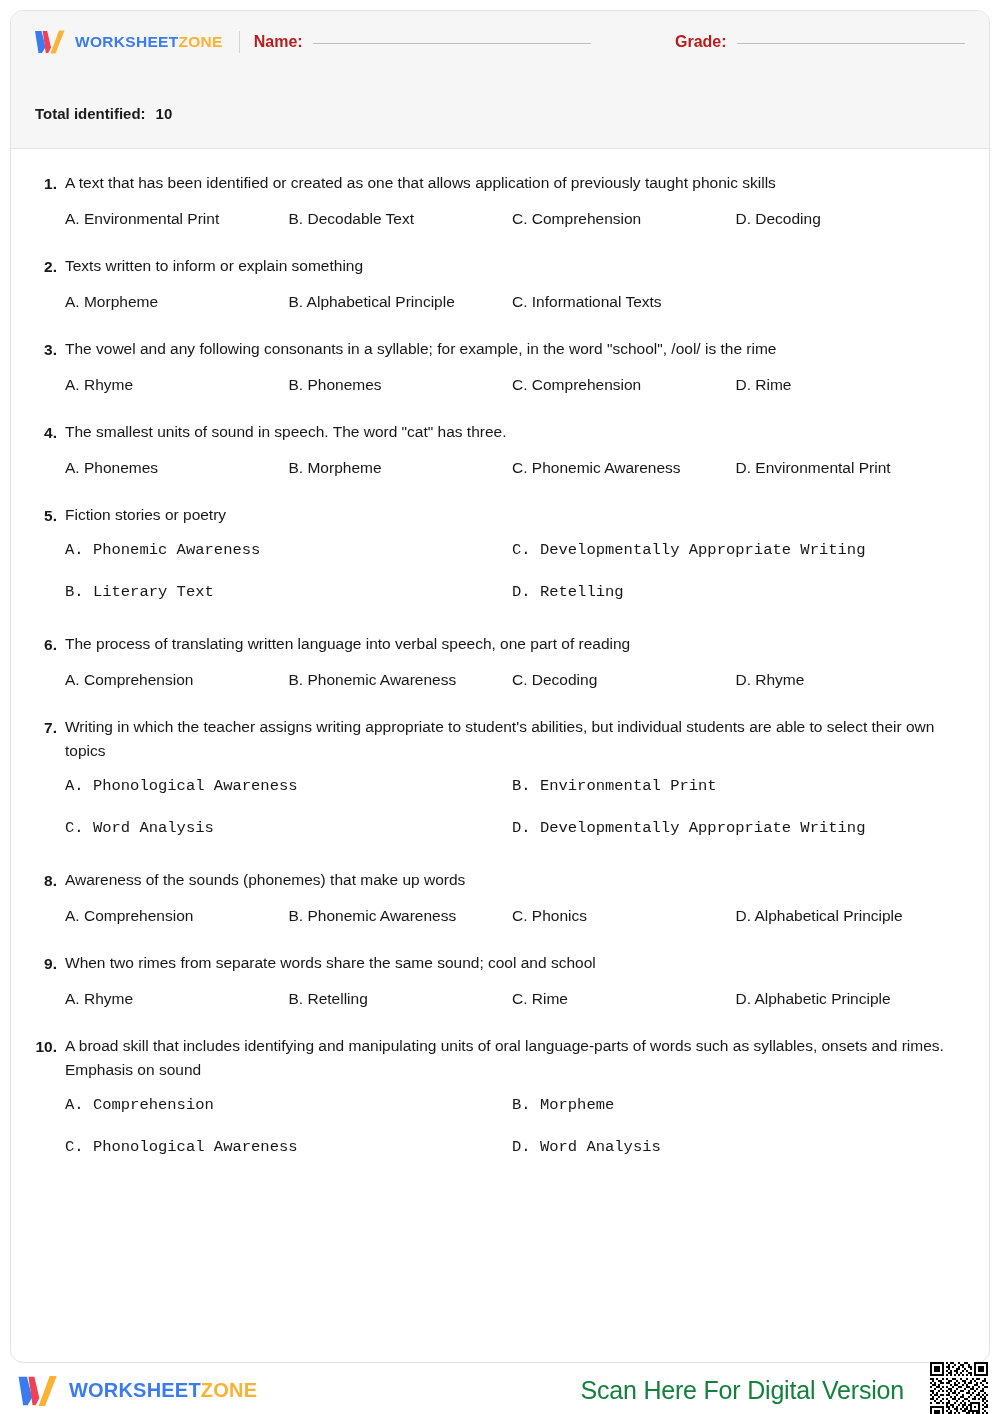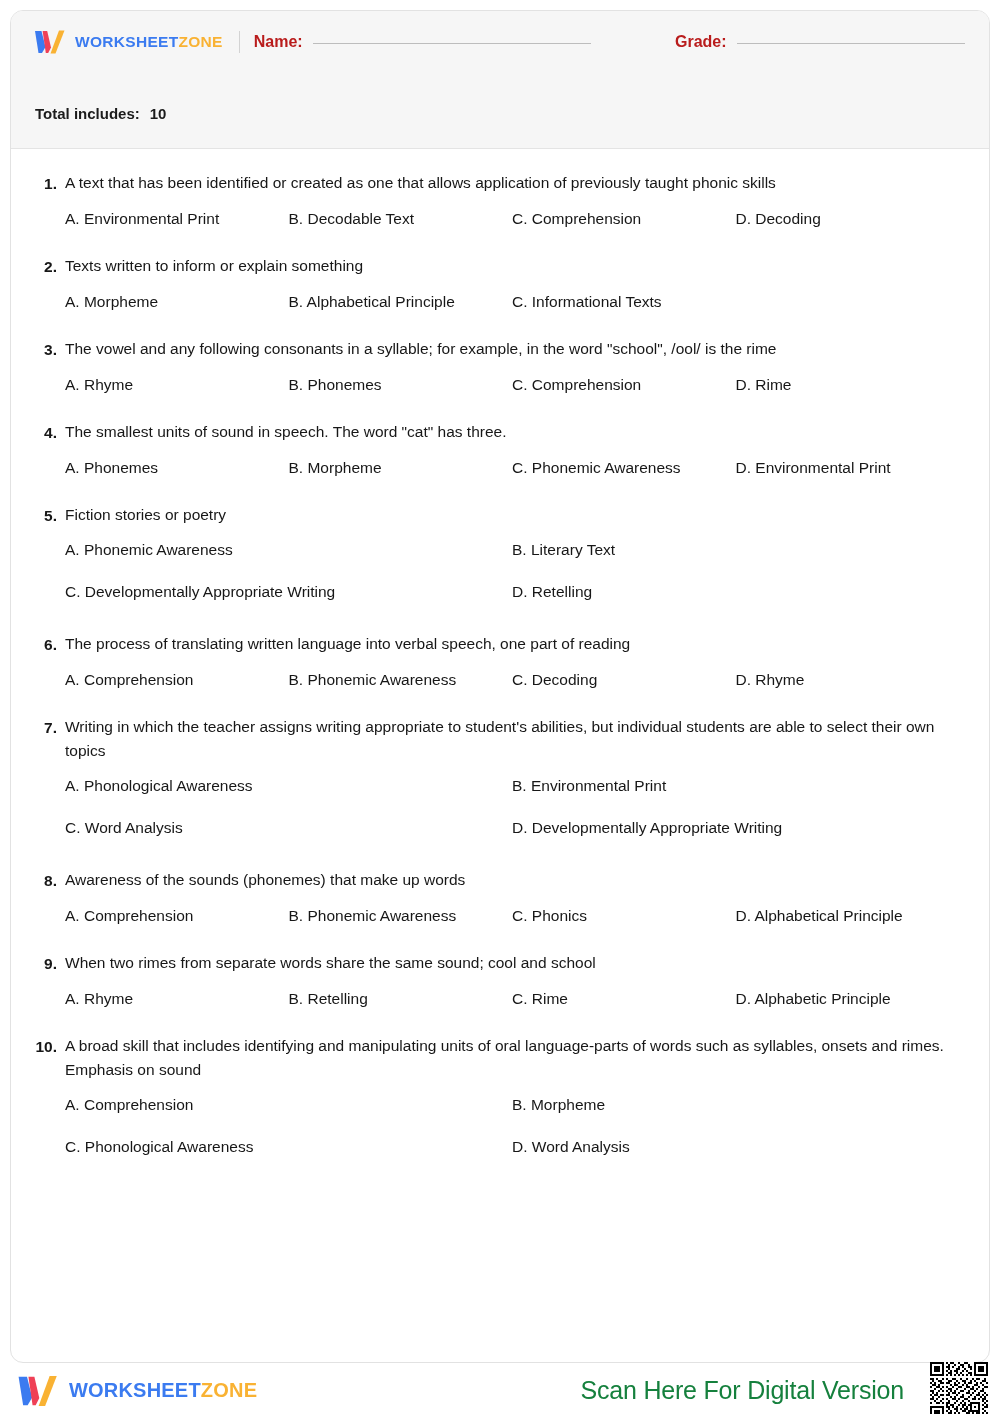--- a/index.html
+++ b/index.html
@@ -146,20 +146,21 @@
     display: flex;
     flex-wrap: wrap;
   }
   .q-options.cols-4 .opt {
     flex: 0 0 25%;
     max-width: 25%;
   }
   .q-options.cols-2 .opt {
     flex: 0 0 50%;
     max-width: 50%;
+    font-family: Liberation Mono, monospace;
   }
   .opt {
     font-size: 15.5px;
     line-height: 1.55;
     color: #171717;
     padding: 6px 10px 6px 0;
     white-space: nowrap;
   }
   .q-options.cols-2 .opt { padding-bottom: 11px; padding-top: 7px; }
 
@@ -228,21 +229,21 @@
       </div>
 
       <div class="field grade-field">
         <span class="field-label">Grade:</span>
         <span class="field-rule"></span>
       </div>
     </div>
 
     <div class="header-meta">
       <div class="meta-line">
-        <span>Total includes:</span><span class="meta-value">10</span>
+        <span>Total identified:</span><span class="meta-value">10</span>
       </div>
     </div>
   </div>
 
   <div class="questions">
       <div class="q-item">
         <div class="q-num">1.</div>
         <div class="q-body">
           <div class="q-text">A text that has been identified or created as one that allows application of previously taught phonic skills</div>
           <div class="q-options cols-4">
@@ -287,22 +288,22 @@
             <div class="opt">D. Environmental Print</div>
           </div>
         </div>
       </div>
       <div class="q-item wide-q">
         <div class="q-num">5.</div>
         <div class="q-body">
           <div class="q-text">Fiction stories or poetry</div>
           <div class="q-options cols-2">
             <div class="opt">A. Phonemic Awareness</div>
+            <div class="opt">C. Developmentally Appropriate Writing</div>
             <div class="opt">B. Literary Text</div>
-            <div class="opt">C. Developmentally Appropriate Writing</div>
             <div class="opt">D. Retelling</div>
           </div>
         </div>
       </div>
       <div class="q-item">
         <div class="q-num">6.</div>
         <div class="q-body">
           <div class="q-text">The process of translating written language into verbal speech, one part of reading</div>
           <div class="q-options cols-4">
             <div class="opt">A. Comprehension</div>

